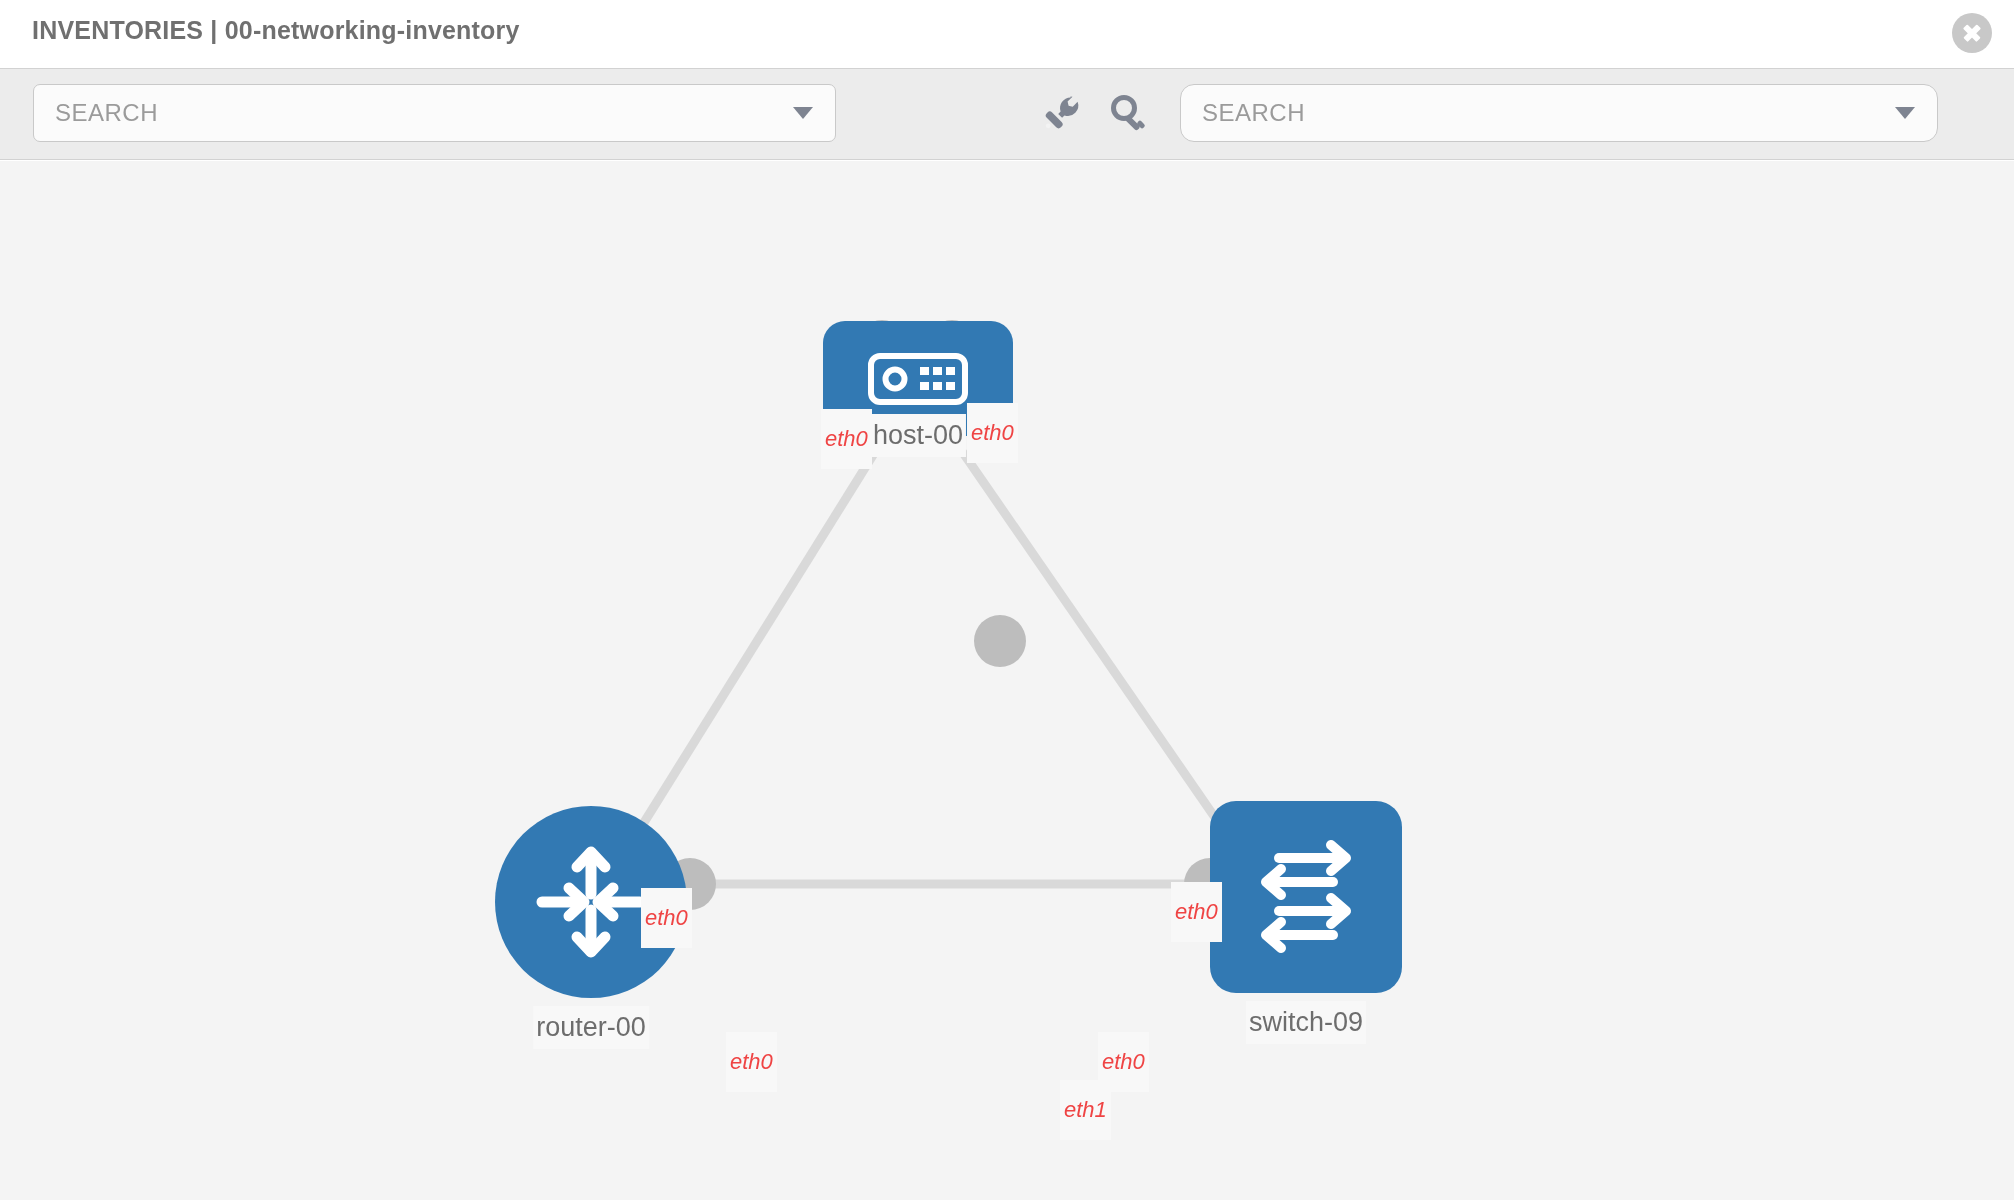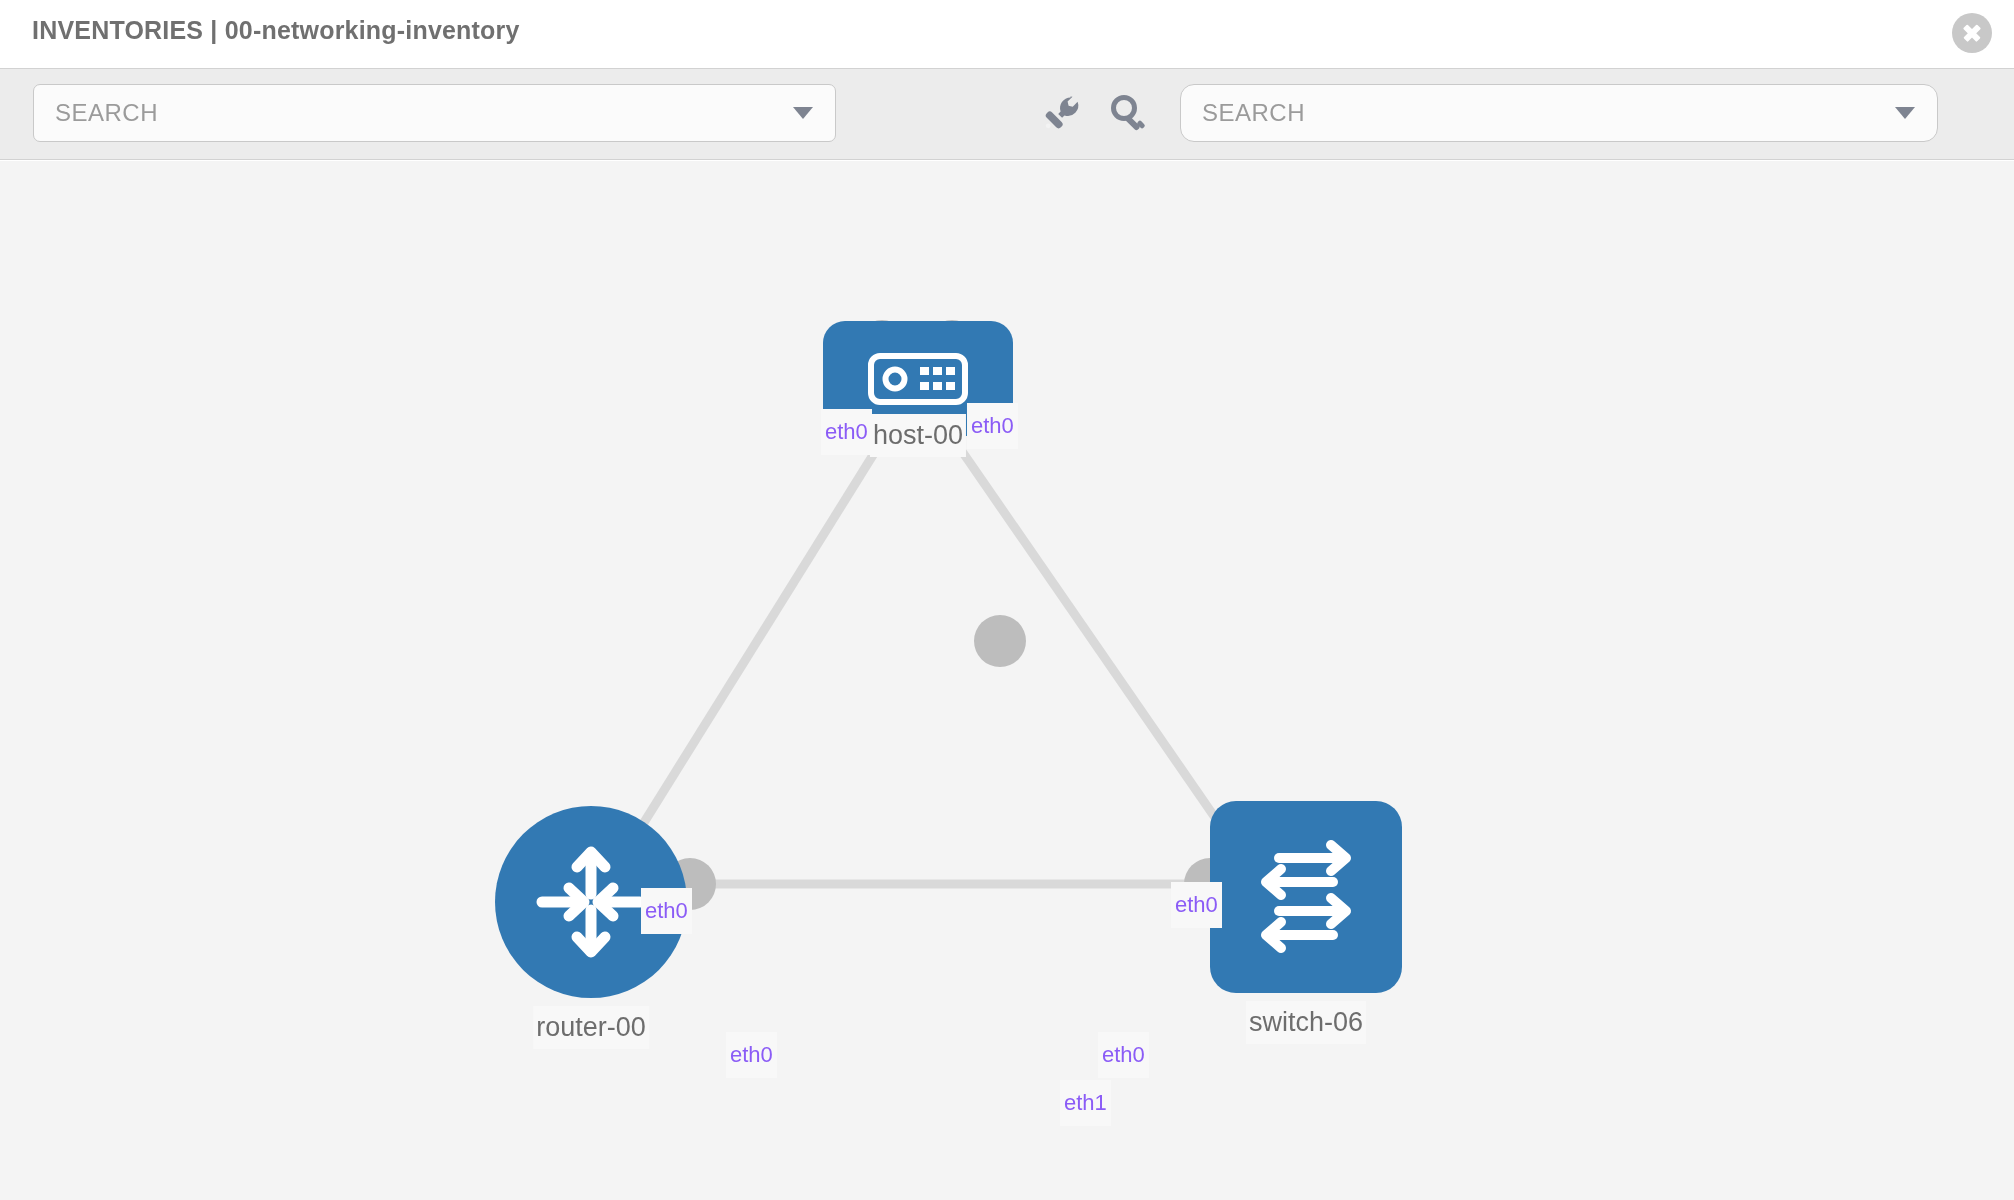--- a/index.html
+++ b/index.html
@@ -108,23 +108,24 @@
   #node-router .node-shape { width: 192px; height: 192px; border-radius: 50%; }
   #node-router .node-label { top: 200px; }
 
   
   #node-switch { left: 1210px; top: 640px; width: 192px; height: 260px; }
   #node-switch .node-shape { width: 192px; height: 192px; border-radius: 26px; }
   #node-switch .node-label { top: 200px; }
 
   
   .edge-label {
-    position: absolute; font-size: 22px; color: #8b5cf6;
-    background: #f8f8f8; padding: 10px 4px; white-space: nowrap;
+    position: absolute; font-size: 22px; color: #ef4444;
+    background: #f8f8f8; padding: 17px 4px; white-space: nowrap;
     cursor: pointer;
+    font-style: italic;
   }
 </style>
 </head>
 <body>
 
 <div id="app">
 
   <div class="titlebar">
     <div class="title-text">INVENTORIES | 00-networking-inventory</div>
     <div class="close-btn"></div>
@@ -222,21 +223,21 @@
               <path d="M84 7 L99 20 L84 33"></path>
             <path d="M86 44 L20 44"></path>
               <path d="M34 31 L19 44 L34 57"></path>
             <path d="M32 73 L98 73"></path>
               <path d="M84 60 L99 73 L84 86"></path>
             <path d="M86 97 L20 97"></path>
               <path d="M34 84 L19 97 L34 110"></path>
           </g>
         </svg>
       </div>
-      <div class="node-label">switch-06</div>
+      <div class="node-label">switch-09</div>
     </div>
 
     <div class="edge-label" style="left:821px; top:248px;">eth0</div>
     <div class="edge-label" style="left:967px; top:242px;">eth0</div>
     <div class="edge-label" style="left:641px; top:727px;">eth0</div>
     <div class="edge-label" style="left:1171px; top:721px;">eth0</div>
     <div class="edge-label" style="left:726px; top:871px;">eth0</div>
     <div class="edge-label" style="left:1098px; top:871px;">eth0</div>
     <div class="edge-label" style="left:1060px; top:871px;margin-top:48px;">eth1</div>
 

